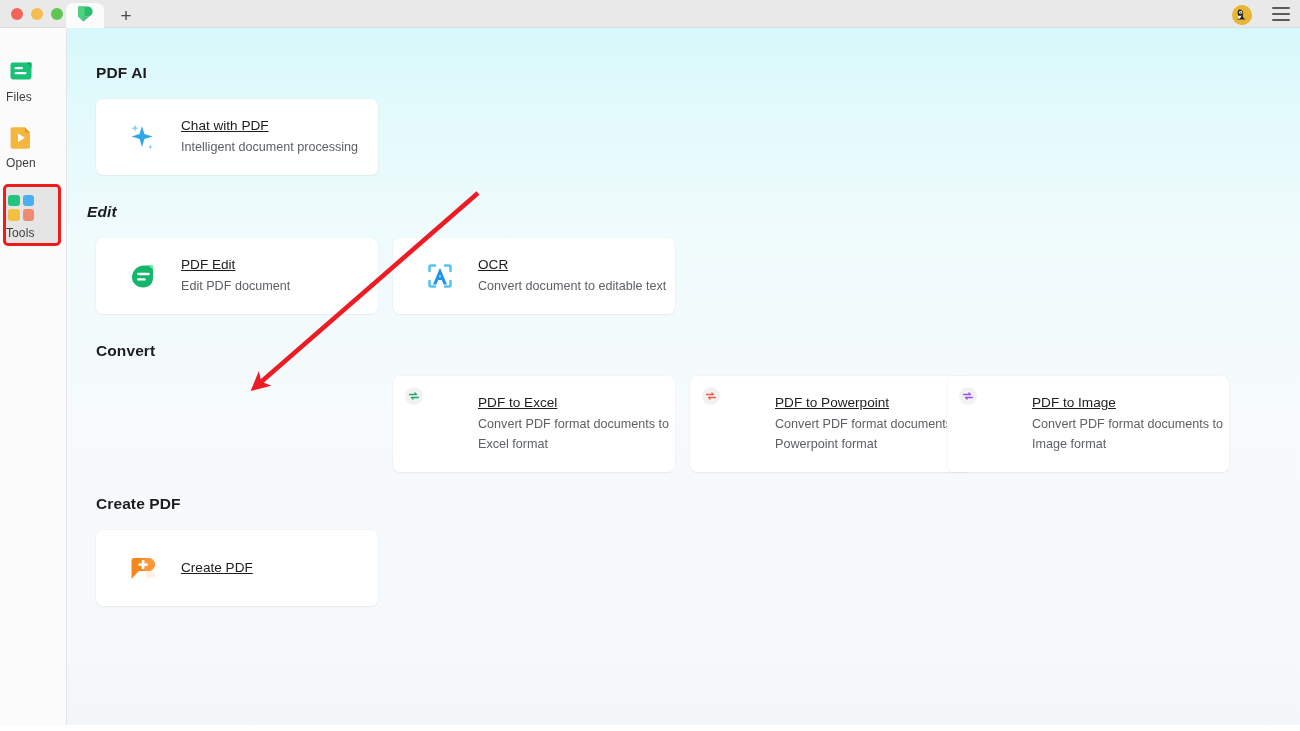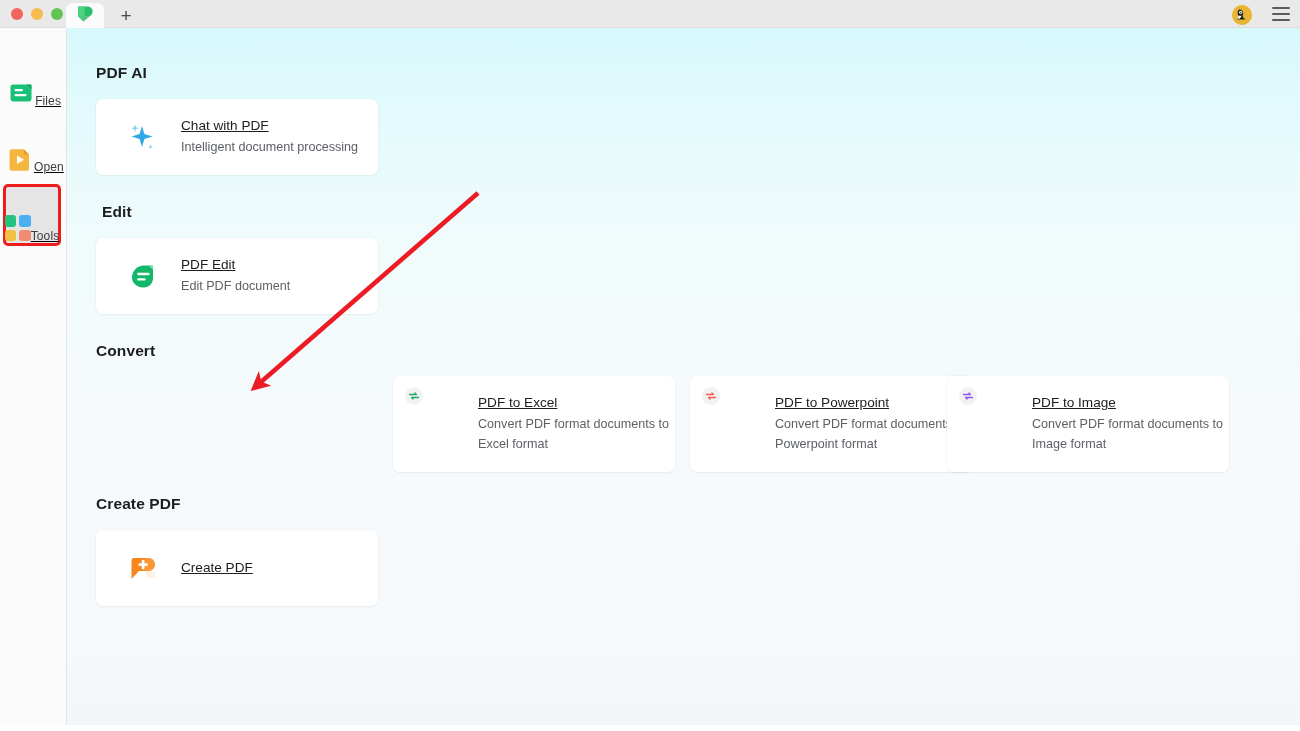--- a/index.html
+++ b/index.html
@@ -59,25 +59,24 @@
   
   .sidebar {
     position: absolute; left: 0; top: 28px;
     width: 67px; height: 703px;
     background: #fbfbfb;
     border-right: 1px solid #e4e4e4;
   }
   .navitem {
     position: absolute; left: 6px;
     width: 55px; height: 54px;
-    display: flex; flex-direction: row;
-    align-items: flex-end; justify-content: flex-start;
+    display: flex; flex-direction: column;
+    align-items: flex-start; justify-content: flex-start;
     border-radius: 8px;
     padding-top: 2px;
-    text-decoration: underline;
   }
   .navitem .glyph { width: 30px; height: 30px; display: flex; align-items: center; justify-content: center; }
   .navitem .caption { font-size: 12px; color: #3d3d3d; margin-top: 4px; letter-spacing: .1px; }
   #nav-files { top: 26px; }
   #nav-open  { top: 92px; }
   #nav-tools {
     top: 156px; left: 3px; width: 58px; height: 62px;
     background: #e5e5e5;
     border: 3px solid #ef1c1c; border-radius: 5px;
     justify-content: center;
@@ -241,38 +240,55 @@
           <path d="M12 7.5 L12.9 10.3 L15.7 11.2 L12.9 12.1 L12 14.9 L11.1 12.1 L8.3 11.2 L11.1 10.3 Z" fill="#7fcdf3"></path>
           <path d="M27.4 27.5 L28 29.3 L29.8 29.9 L28 30.5 L27.4 32.3 L26.8 30.5 L25 29.9 L26.8 29.3 Z" fill="#7fcdf3"></path>
         </svg>
       </span>
       <span class="txt">
         <span class="ttl" style="display:block">Chat with PDF</span>
         <span class="sub" style="display:block">Intelligent document processing</span>
       </span>
     </div>
 
-    <div class="section-title" style="left:35px; top:175px;">Edit</div>
+    <div class="section-title" style="left:20px; top:175px;font-style:italic;">Edit</div>
 
     <div class="card" style="left:29px; top:210px; width:282px; height:76px;">
       <span class="ic">
         <svg width="40" height="40" viewBox="0 0 40 40">
           <path d="M9 21.5 C9 14.8 14.3 9.5 21 9.5 H30 V22 C30 27.8 25.8 31.5 20.3 31.5 C13.8 31.5 9 27 9 21.5 Z" fill="#12b76a"></path>
           <path d="M24.5 9.6 C27.7 10.7 30 13.1 30 13.1 V9.5 H25 Z" fill="#6fe3ab" opacity=".8"></path>
           <path d="M26 10 L30 9.5 V14 Z" fill="#8ff0c0" opacity=".55"></path>
           <rect x="14.2" y="16.8" width="12.5" height="2.4" rx="1.2" fill="#ffffff"></rect>
           <rect x="14.2" y="22.2" width="8.5" height="2.4" rx="1.2" fill="#ffffff"></rect>
         </svg>
       </span>
       <span class="txt">
         <span class="ttl" style="display:block">PDF Edit</span>
         <span class="sub" style="display:block">Edit PDF document</span>
       </span>
     </div>
 
+    <div class="card" style="left:326px; top:210px; width:282px; height:76px;">
+      <span class="ic">
+        <svg width="40" height="40" viewBox="0 0 40 40">
+          <g fill="none" stroke="#55c3ee" stroke-width="2.6" stroke-linecap="round">
+            <path d="M9.5 15 V11 a1.5 1.5 0 0 1 1.5-1.5 h4"></path>
+            <path d="M30.5 15 V11 a1.5 1.5 0 0 0 -1.5-1.5 h-4"></path>
+            <path d="M9.5 25 v4 a1.5 1.5 0 0 0 1.5 1.5 h4"></path>
+            <path d="M30.5 25 v4 a1.5 1.5 0 0 1 -1.5 1.5 h-4"></path>
+          </g>
+          <path d="M20 11.8 L27 28.4 H23.6 L21.9 24.1 H18.1 L16.4 28.4 H13 Z M19.1 21.2 h1.8 L20 18.7 Z" fill="#1f93e8"></path>
+        </svg>
+      </span>
+      <span class="txt">
+        <span class="ttl" style="display:block">OCR</span>
+        <span class="sub" style="display:block; max-width:230px">Convert document to editable text</span>
+      </span>
+    </div>
 
     <div class="section-title" style="left:29px; top:314px;">Convert</div>
 
 
     <div class="card" style="left:623px; top:348px; width:282px; height:96px;">
       <span class="ic">
         <span class="doc-shape">
           <span class="body" style="background:#f1604d"></span>
           <span class="fold"></span>
           <span class="letter">P</span>

